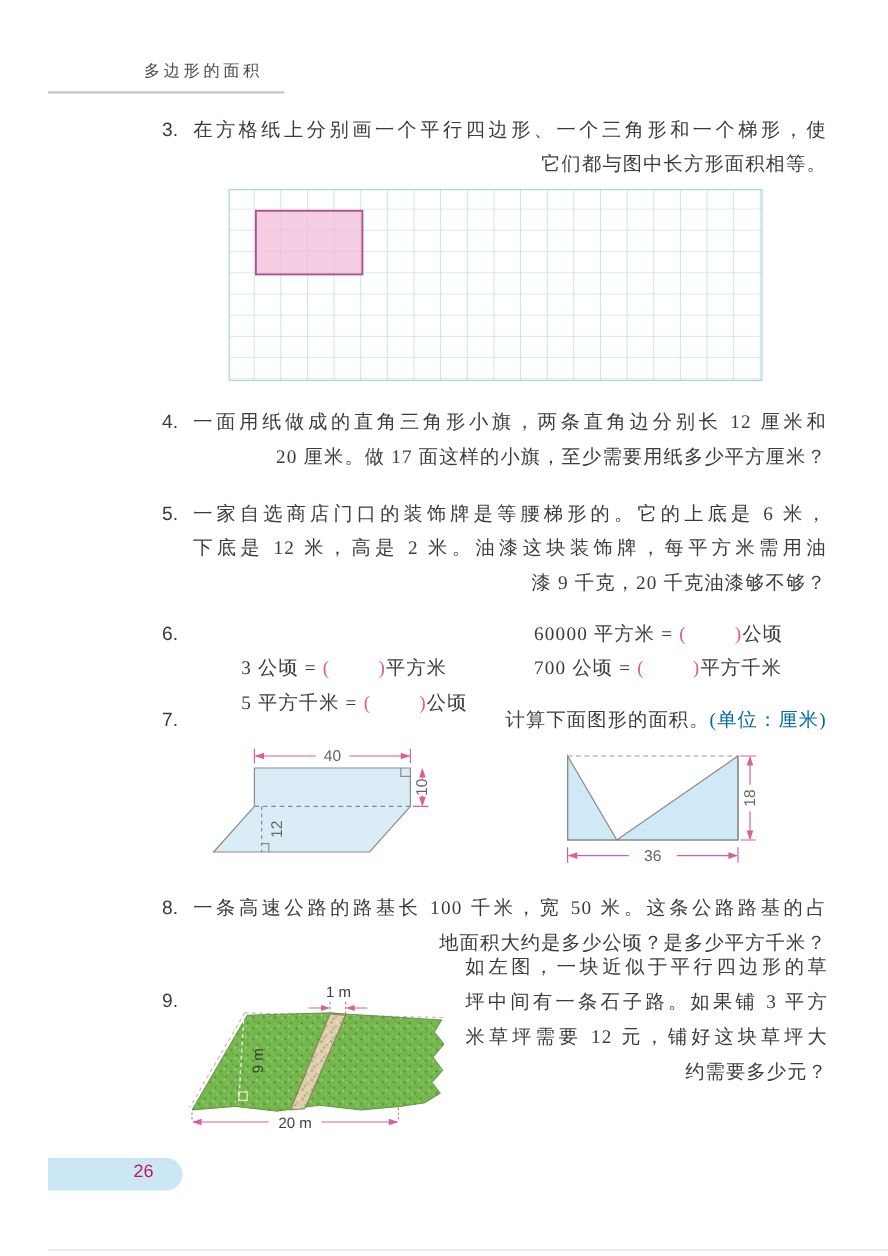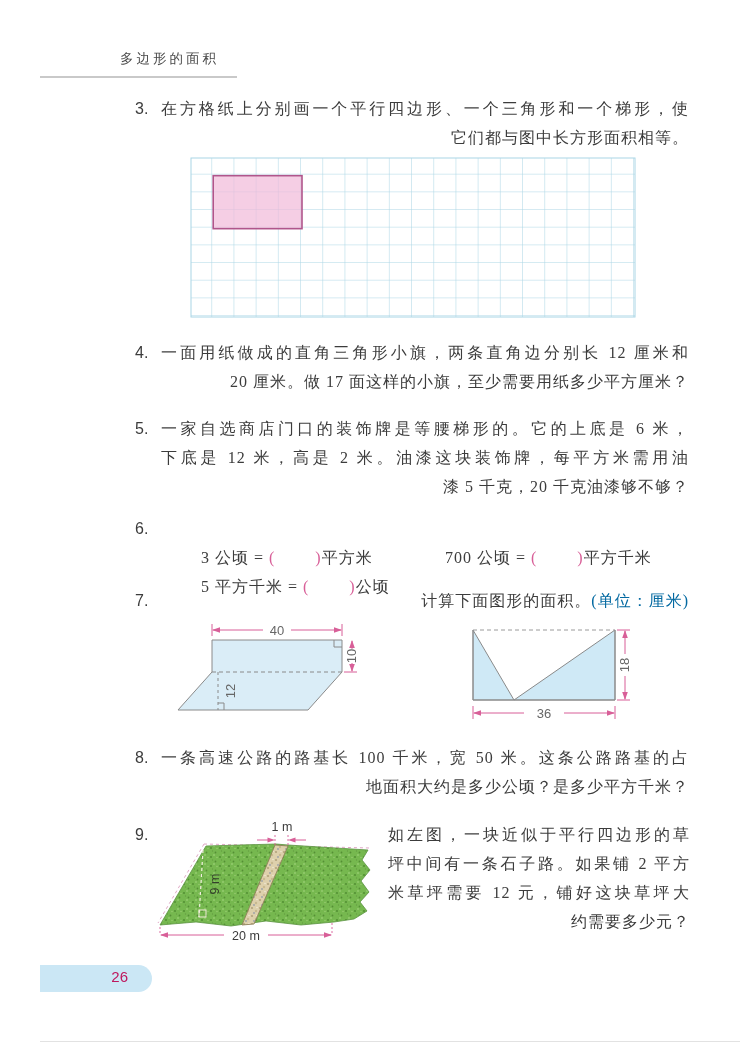--- a/index.html
+++ b/index.html
@@ -75,29 +75,30 @@
       <div class="pline fill">一面用纸做成的直角三角形小旗，两条直角边分别长 12 厘米和</div>
       <div class="pline">20 厘米。做 17 面这样的小旗，至少需要用纸多少平方厘米？</div>
     </div>
   </div>
 
   <div class="abs prob" style="left:95px;top:414px;">
     <div class="pnum">5.</div>
     <div class="ptext">
       <div class="pline fill">一家自选商店门口的装饰牌是等腰梯形的。它的上底是 6 米，</div>
       <div class="pline fill">下底是 12 米，高是 2 米。油漆这块装饰牌，每平方米需用油</div>
-      <div class="pline">漆 5 千克，20 千克油漆够不够？</div>
+      <div class="pline">漆 9 千克，20 千克油漆够不够？</div>
     </div>
   </div>
 
   <div class="abs prob" style="left:95px;top:514px;">
     <div class="pnum">6.</div>
     <div class="ptext">
       <div class="p6row">
         <span>3 公顷 = </span><span class="blank">(        )</span><span>平方米</span>
+        <span class="p6right"><span>60000 平方米 = </span><span class="blank">(        )</span><span>公顷</span></span>
       </div>
       <div class="p6row">
         <span>5 平方千米 = </span><span class="blank">(        )</span><span>公顷</span>
         <span class="p6right"><span>700 公顷 = </span><span class="blank">(        )</span><span>平方千米</span></span>
       </div>
     </div>
   </div>
 
   <div class="abs prob" style="left:95px;top:586px;">
     <div class="pnum">7.</div>
@@ -192,23 +193,23 @@
 
     <line x1="14" y1="109" x2="14" y2="115" stroke="#d85f98" stroke-width="0.9" stroke-dasharray="2,2"></line>
     <line x1="186" y1="105" x2="186" y2="115" stroke="#d85f98" stroke-width="0.9" stroke-dasharray="2,2"></line>
     <line x1="15" y1="117" x2="78" y2="117" stroke="#d85f98" stroke-width="1"></line>
     <line x1="122" y1="117" x2="185" y2="117" stroke="#d85f98" stroke-width="1"></line>
     <polygon points="14,117 22,114.2 22,119.8" fill="#d85f98"></polygon>
     <polygon points="186,117 178,114.2 178,119.8" fill="#d85f98"></polygon>
     <text x="100" y="122" text-anchor="middle" fill="#3c3c3c" font-size="12.5">20 m</text>
   </svg>
 
-  <div class="abs ptext" style="left:348px;top:820px;width:302px;">
+  <div class="abs ptext" style="left:348px;top:792px;width:302px;">
     <div class="pline fill">如左图，一块近似于平行四边形的草</div>
-    <div class="pline fill">坪中间有一条石子路。如果铺 2 平方</div>
+    <div class="pline fill">坪中间有一条石子路。如果铺 3 平方</div>
     <div class="pline fill">米草坪需要 12 元，铺好这块草坪大</div>
     <div class="pline">约需要多少元？</div>
   </div>
 
   <div id="pill" class="abs">
     <div id="pillnum">26</div>
   </div>
 
   <div id="bottomline" class="abs"></div>
 

